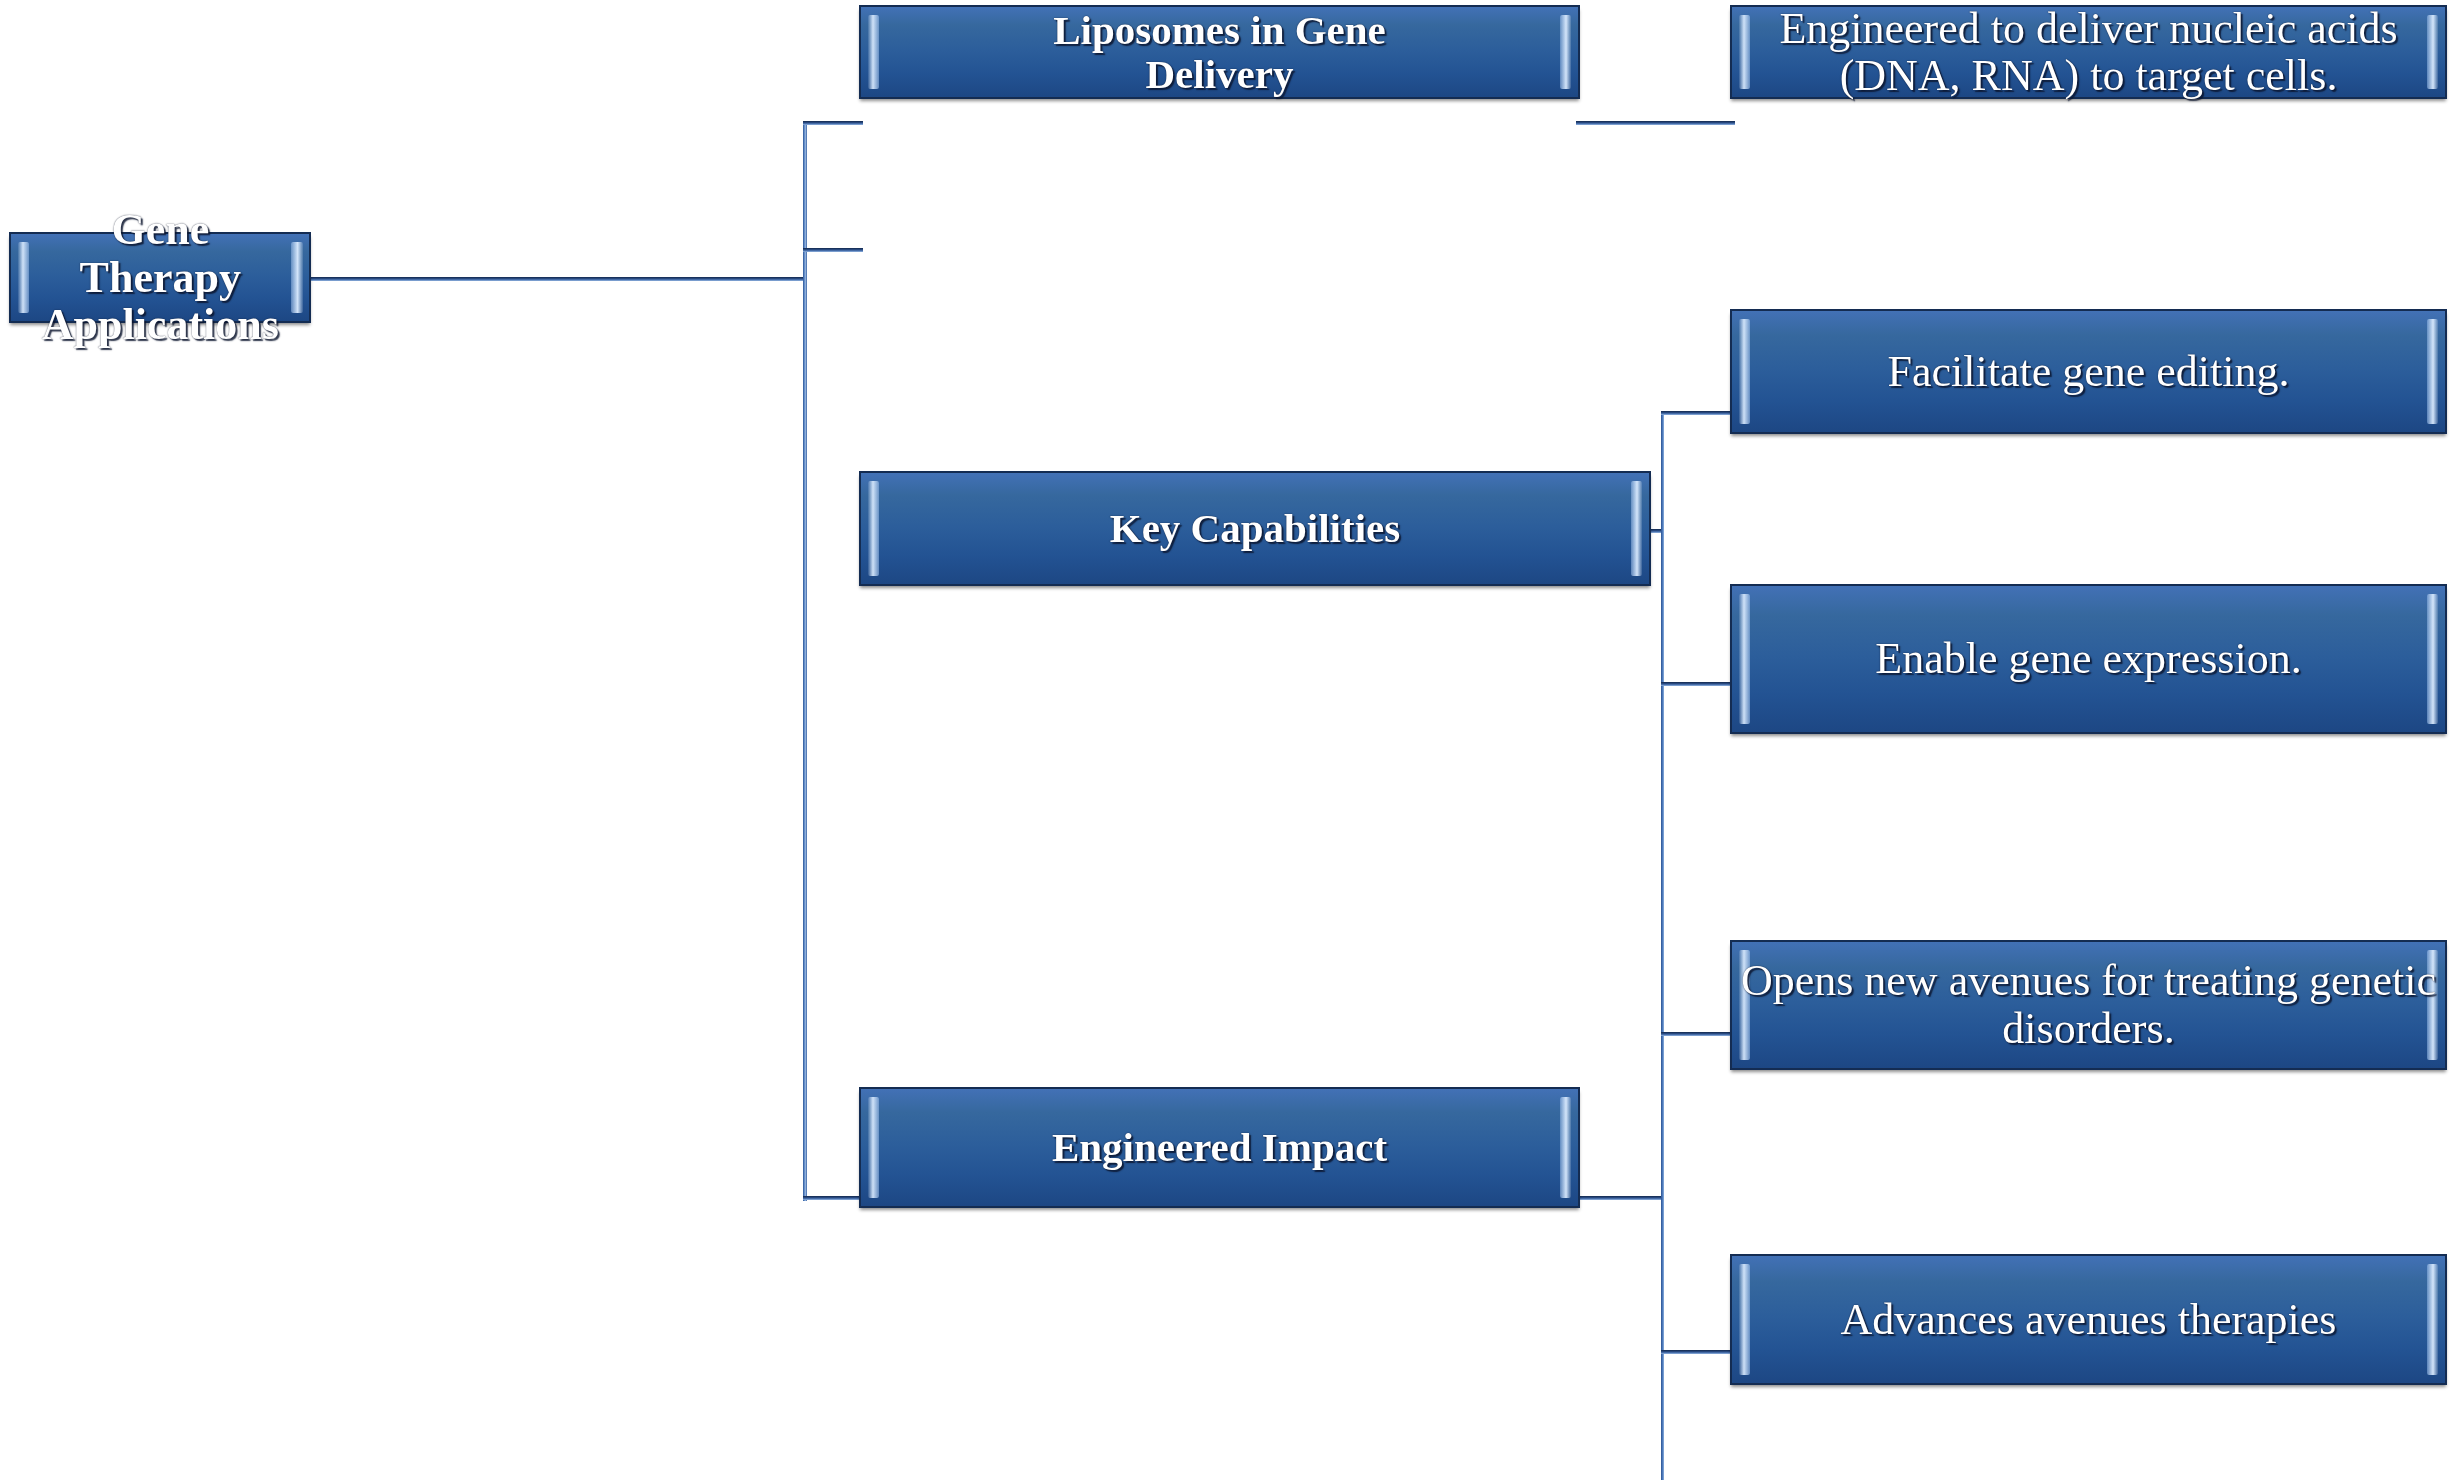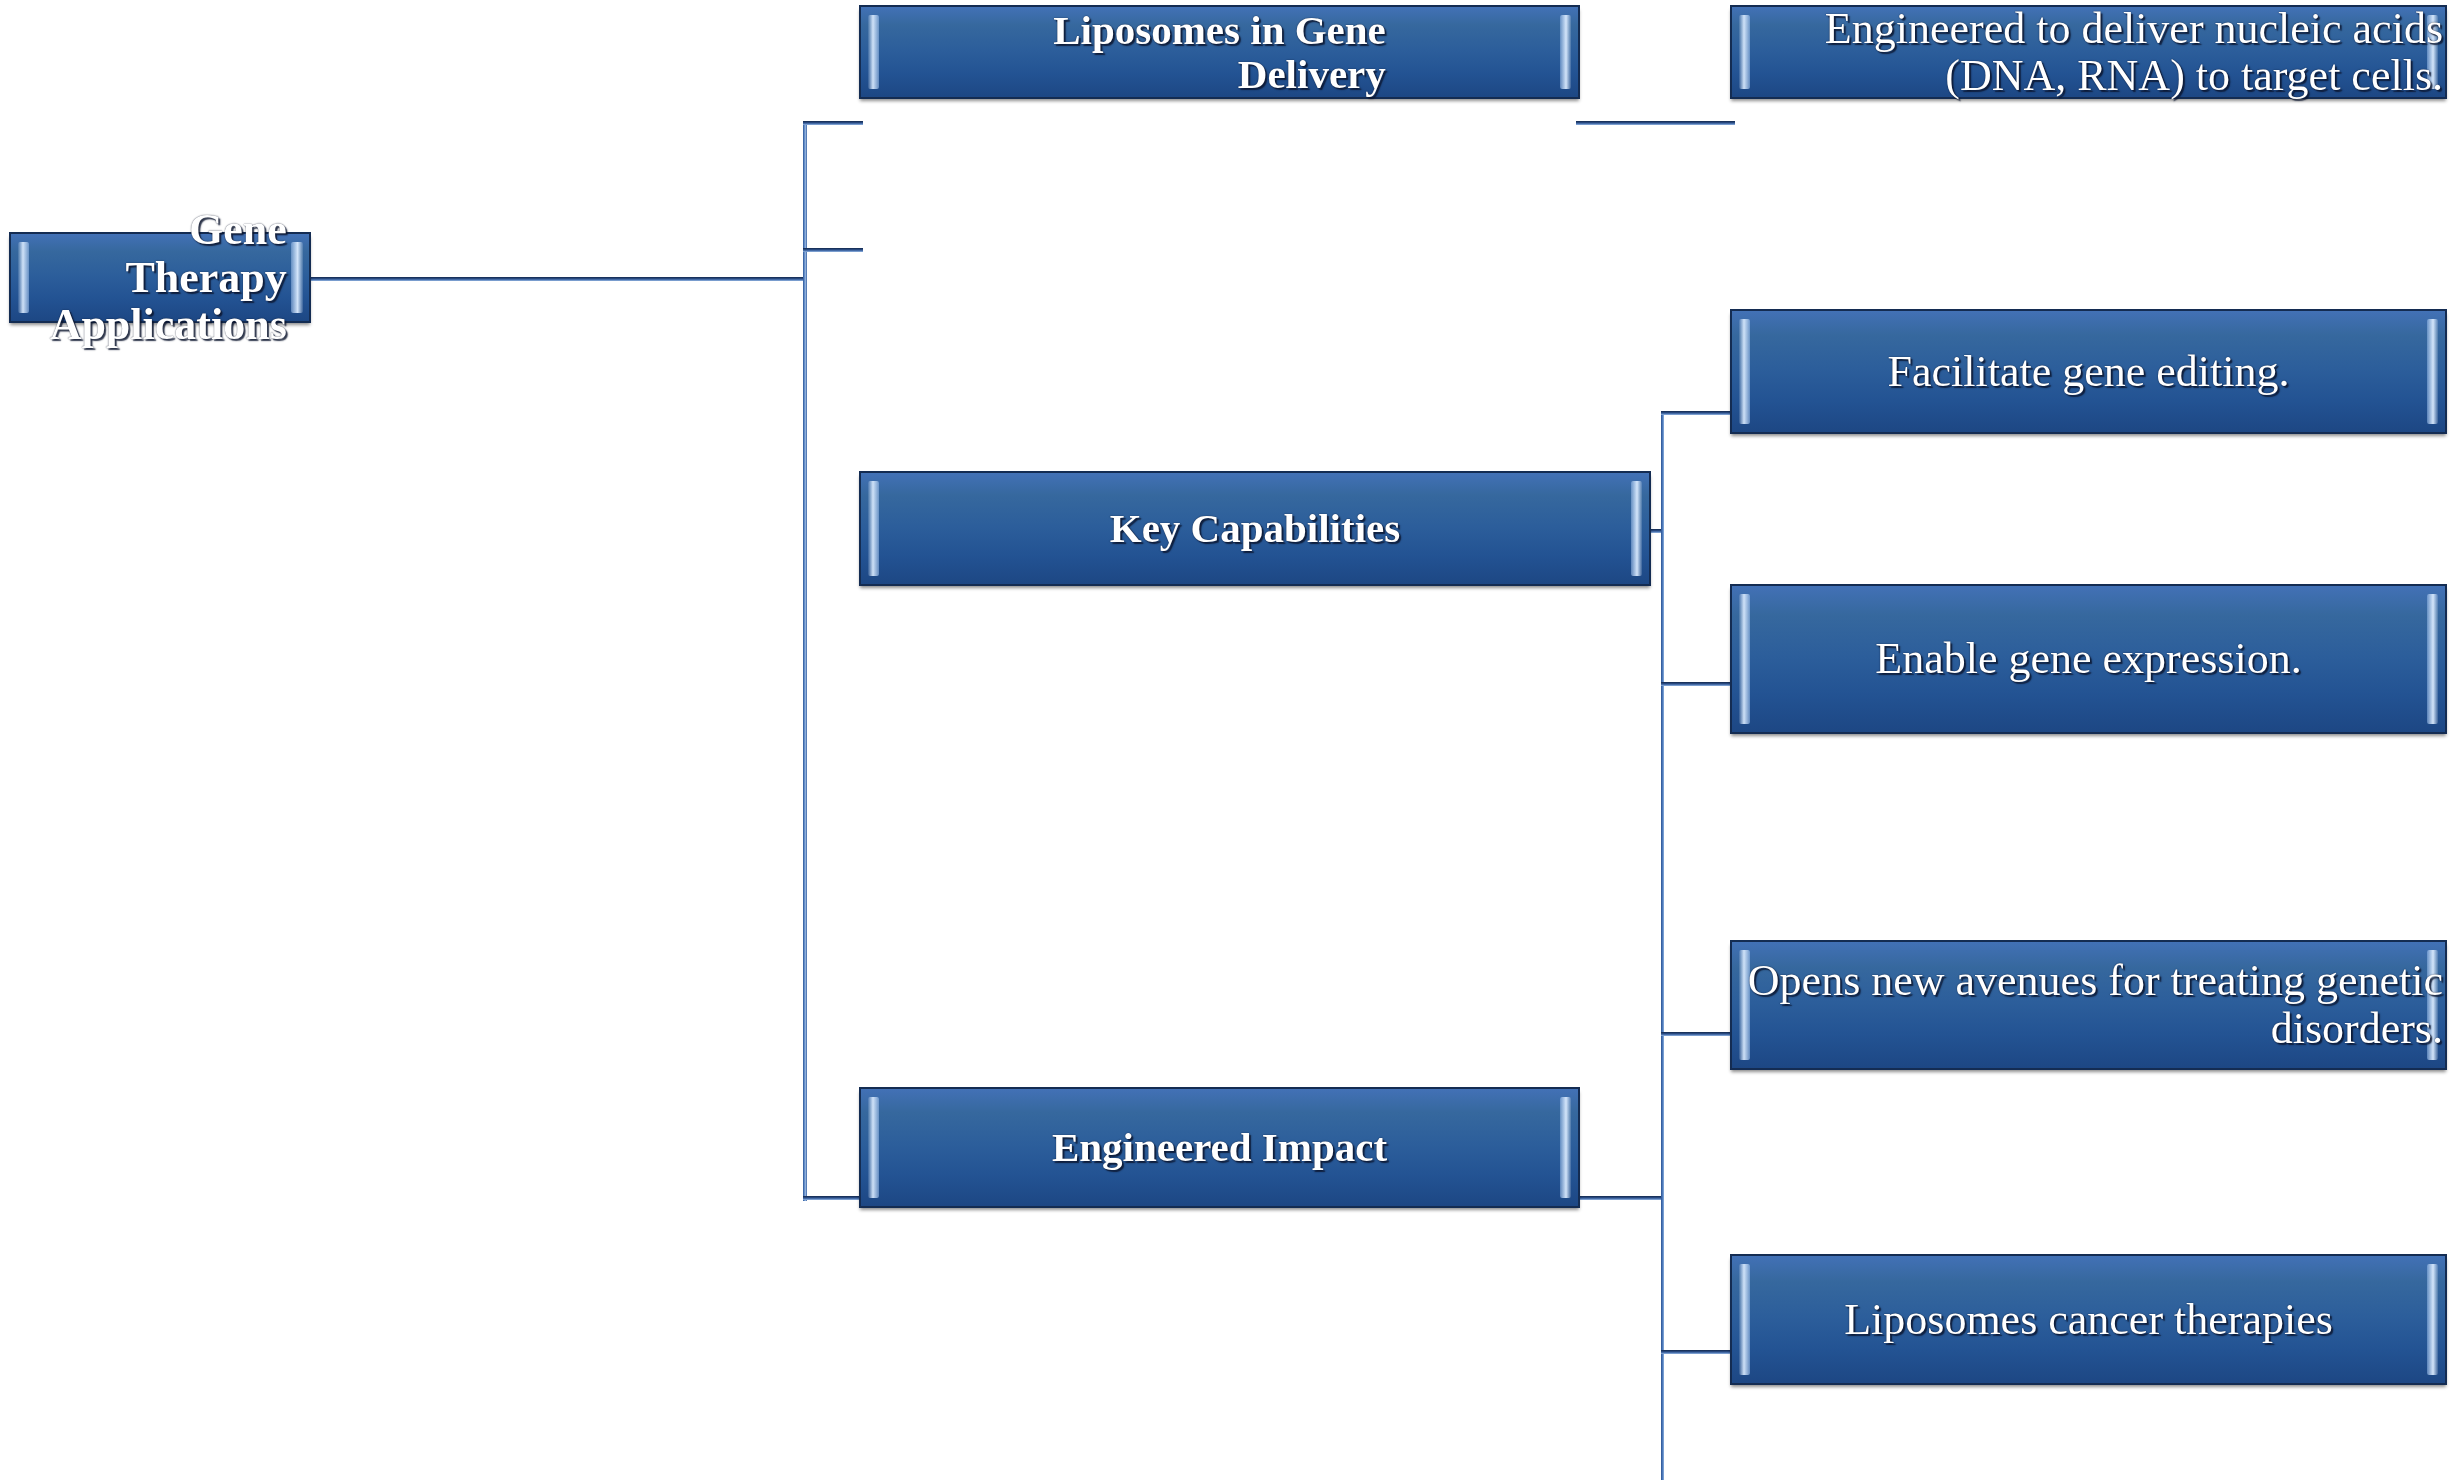--- a/index.html
+++ b/index.html
@@ -20,21 +20,21 @@
     background:linear-gradient(to right,#2B5391 0%,#4D79BA 50%,#8FB2DE 100%);}
   
   .node{
     position:absolute;
     box-sizing:border-box;
     border:2.6px solid #142C52;
     background:linear-gradient(to bottom,#3F6FB4 0%,#3365A9 18%,#2B5C9F 45%,#255displaced 46%,#214F92 72%,#1C4684 100%);
     background:linear-gradient(to bottom,#4271B6 0%,#36689E 20%,#2C5E9B 48%,#235393 74%,#1D4784 100%);
     display:flex;align-items:center;justify-content:center;
     color:#ffffff;
-    text-align:right;
+    text-align:center;
     text-shadow:2px 2px 1.3px rgba(10,20,45,.85), 0 0 1.3px rgba(8,16,38,.9);
     overflow:visible;
     box-shadow:0 3.3px 3.3px -1.3px rgba(0,0,0,.45);
   }
   
   .node::before{
     content:"";position:absolute;left:6.6px;top:8px;bottom:8px;width:11.3px;
     background:linear-gradient(to right,rgba(255,255,255,.08),rgba(215,232,252,.95) 45%,rgba(150,186,232,.55) 100%);
     border-radius:2px;
     pointer-events:none;
@@ -113,17 +113,17 @@
 
   <div class="node lvl3" style="left:1730px;top:584px;width:717px;height:150px;">
     <div class="txt">Enable gene expression.</div>
   </div>
 
   <div class="node lvl3 wrap" style="left:1730px;top:940px;width:717px;height:130px;">
     <div class="txt">Opens new avenues for treating genetic disorders.</div>
   </div>
 
   <div class="node lvl3 wrap" style="left:1730px;top:1254px;width:717px;height:131px;">
-    <div class="txt">Liposomes cancer therapies</div>
+    <div class="txt">Advances avenues therapies</div>
   </div>
 
 </div>
 
 
 </body></html>

